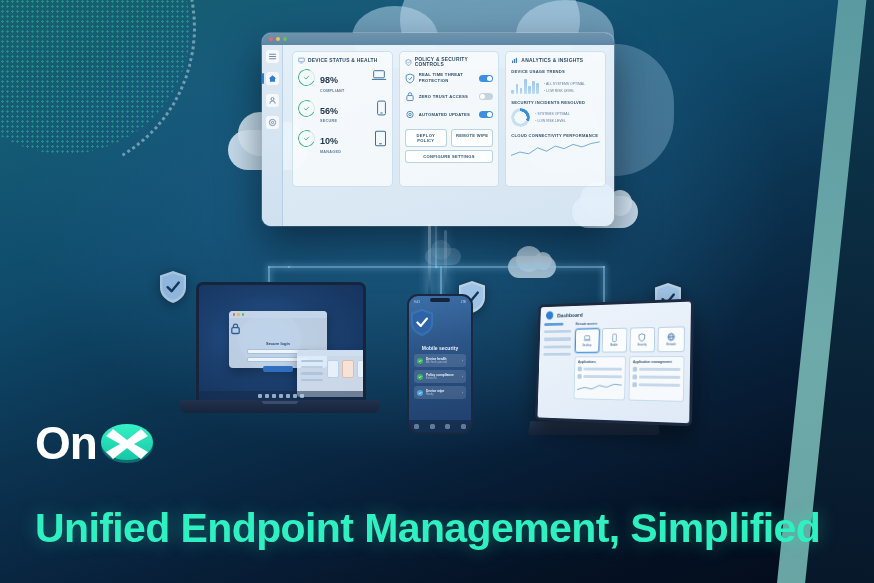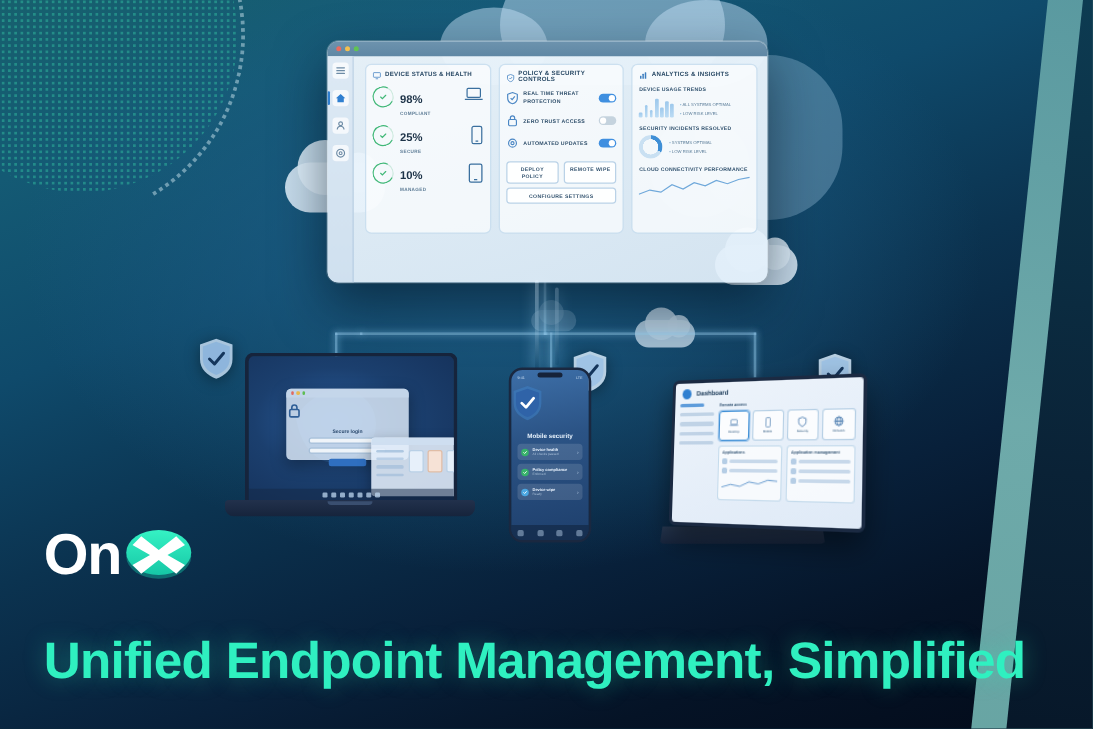--- a/index.html
+++ b/index.html
@@ -407,21 +407,21 @@
               </span>
             </div>
 
             <div class="metric">
               <span class="ring">
                 <svg viewBox="0 0 12 12" fill="none" stroke="#41b878" stroke-width="1.6" stroke-linecap="round">
                     <path d="M2.6 6.2 5 8.6 9.6 3.8"></path>
                   </svg>
               </span>
               <span>
-                <span class="mval">25%</span>
+                <span class="mval">56%</span>
                 <span class="mlab" style="display:block">SECURE</span>
               </span>
               <span class="mdev">
                 <svg width="11" height="16" viewBox="0 0 12 18" fill="none" stroke="#3a6f9e" stroke-width="1.1">
                   <rect x="1.6" y="1.2" width="8.8" height="15.6" rx="1.6"></rect>
                     <path d="M4.8 14.6h2.4"></path>
                 </svg>
               </span>
             </div>
 

